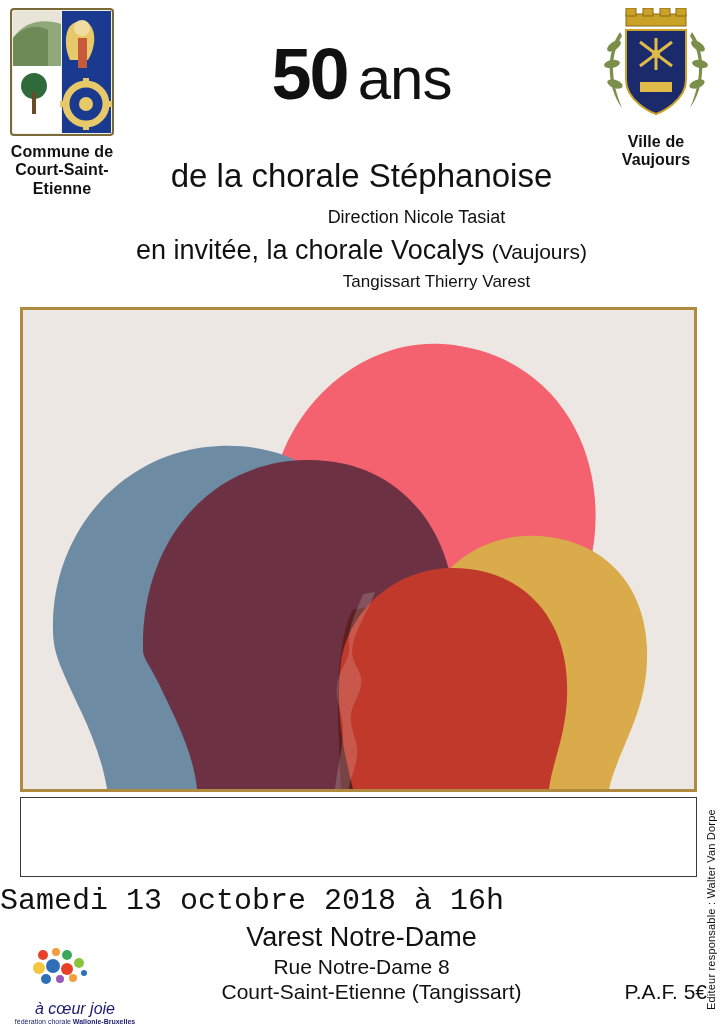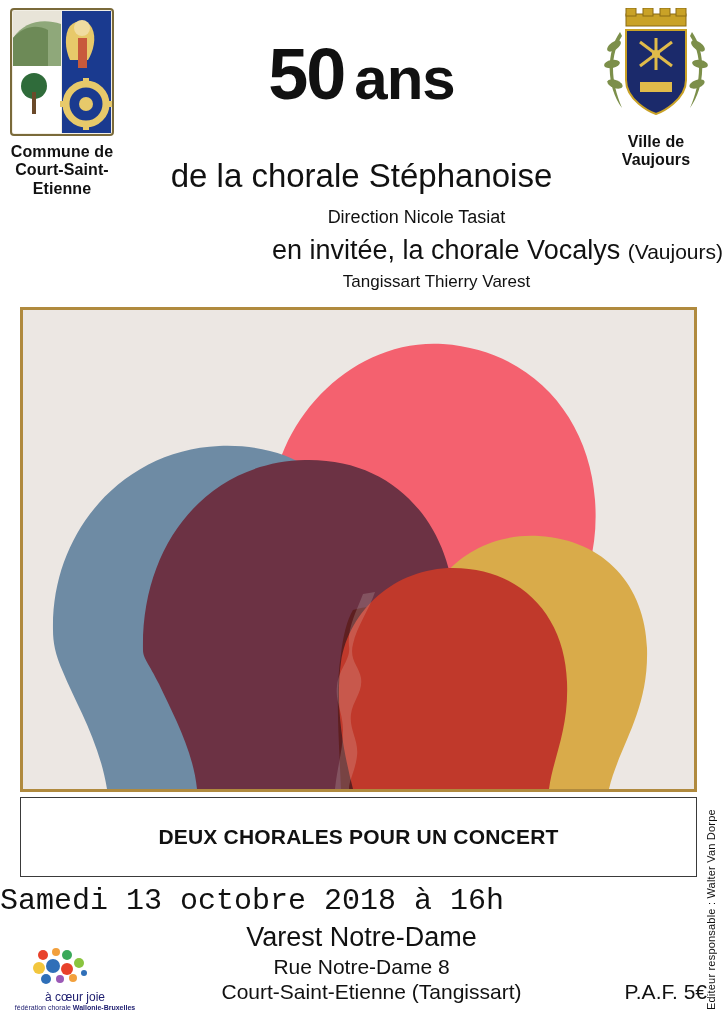--- a/index.html
+++ b/index.html
@@ -51,21 +51,21 @@
   .big-50 {
     font-size: 72px;
     font-weight: bold;
     letter-spacing: -2px;
     line-height: 1;
     display: inline-block;
     vertical-align: baseline;
   }
   .big-ans {
     font-size: 60px;
-    font-weight: bold;
+    font-weight: normal;
     display: inline-block;
     vertical-align: baseline;
     margin-left: 10px;
     letter-spacing: -1px;
   }
 
   .subtitle-1 {
     position: absolute;
     left: 0;
     right: 0;
@@ -81,21 +81,21 @@
     top: 207px;
     text-align: center;
     font-size: 18px;
     padding-left: 110px;
   }
   .subtitle-2 {
     position: absolute;
     left: 0;
     right: 0;
     top: 236px;
-    text-align: right;
+    text-align: center;
     font-size: 27px;
     line-height: 1.1;
   }
   .subtitle-2 .paren {
     font-size: 21px;
   }
   .dir-2 {
     position: absolute;
     left: 0;
     right: 0;
@@ -200,24 +200,25 @@
 
   
   .acj-logo {
     position: absolute;
     left: 10px;
     top: 945px;
     width: 130px;
     text-align: center;
   }
   .acj-name {
-    font-size: 12px;
+    font-size: 16px;
     color: #1c1c6e;
-    margin-top: 1px;
+    margin-top: 11px;
     font-weight: normal;
+    font-style: italic;
   }
   .acj-sub {
     font-size: 7px;
     color: #1c1c6e;
     margin-top: 0px;
   }
   .acj-sub b { font-weight: bold; }
 </style>
 </head>
 <body>
@@ -331,21 +332,20 @@
 
     <path d="M352 282 C346 300 334 316 330 334 C326 350 336 356 338 368
              C340 382 330 390 328 404 C326 420 336 430 334 446
              C332 462 326 470 326 479 L312 479 C314 458 320 440 320 420
              C320 402 312 392 314 376 C316 358 328 350 326 336
              C324 318 334 300 340 284 Z" fill="#ece7e3" opacity="0.18"></path>
   </svg>
 </div>
 
 <div class="banner">
-  <div class="banner-line">DEUX CHORALES POUR UN CONCERT</div>
 </div>
 
 <div class="evt-date">Samedi 13 octobre 2018 à 16h</div>
 <div class="evt-place">Varest Notre-Dame</div>
 <div class="evt-street">Rue Notre-Dame 8</div>
 <div class="evt-city">Court-Saint-Etienne (Tangissart)</div>
 <div class="evt-paf">P.A.F. 5€</div>
 
 <div class="credit">Editeur responsable : Walter Van Dorpe</div>
 

